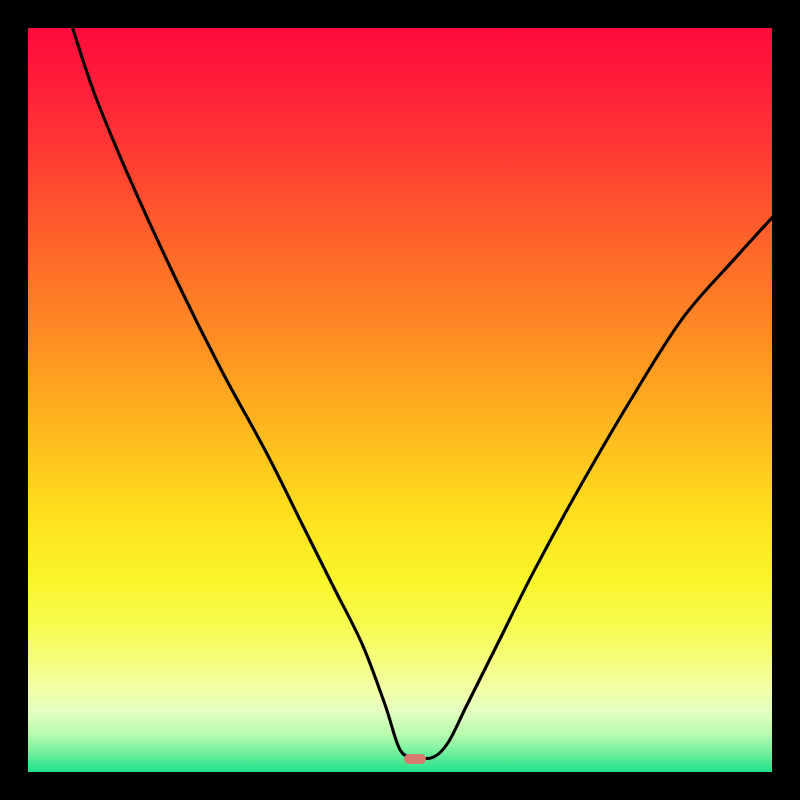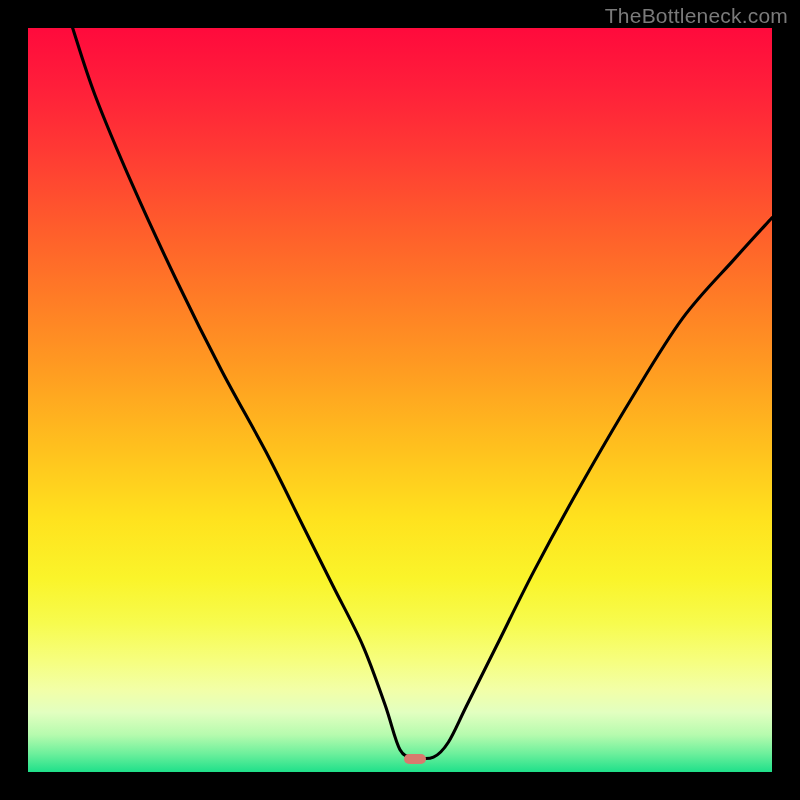--- a/index.html
+++ b/index.html
@@ -66,21 +66,20 @@
     font-size: 21px;
     letter-spacing: 0.2px;
     font-weight: 500;
   }
 </style>
 </head>
 <body>
 
 <div class="stage">
 
-  <div class="watermark">TheBottleneck.com</div>
 
   <div class="plot-area">
     <div class="gradient"></div>
 
     <svg class="curve" viewBox="0 0 1000 1000" preserveAspectRatio="none">
       <path fill="none" stroke="#000000" stroke-width="4.2" stroke-linejoin="round" stroke-linecap="round" d="M 60.00 0.00 C 65.00 15.00 76.67 55.00 90.00 90.00 C 103.33 125.00 121.67 168.33 140.00 210.00 C 158.33 251.67 180.00 298.33 200.00 340.00 C 220.00 381.67 240.00 421.67 260.00 460.00 C 280.00 498.33 301.67 535.00 320.00 570.00 C 338.33 605.00 355.00 640.00 370.00 670.00 C 385.00 700.00 396.67 723.33 410.00 750.00 C 423.33 776.67 438.33 803.33 450.00 830.00 C 461.67 856.67 471.67 886.67 480.00 910.00 C 488.33 933.33 493.33 958.33 500.00 970.00 C 506.67 981.67 512.50 978.33 520.00 980.00 C 527.50 981.67 537.50 983.33 545.00 980.00 C 552.50 976.67 557.50 971.67 565.00 960.00 C 572.50 948.33 579.17 931.67 590.00 910.00 C 600.83 888.33 615.00 860.00 630.00 830.00 C 645.00 800.00 661.67 765.00 680.00 730.00 C 698.33 695.00 718.33 658.33 740.00 620.00 C 761.67 581.67 786.67 538.33 810.00 500.00 C 833.33 461.67 856.67 421.67 880.00 390.00 C 903.33 358.33 930.00 332.50 950.00 310.00 C 970.00 287.50 991.67 264.17 1000.00 255.00 "></path>
     </svg>
 
     <div class="marker" style="left: 52%; top: 98.2%; background: rgb(216, 122, 110);"></div>
   </div>

